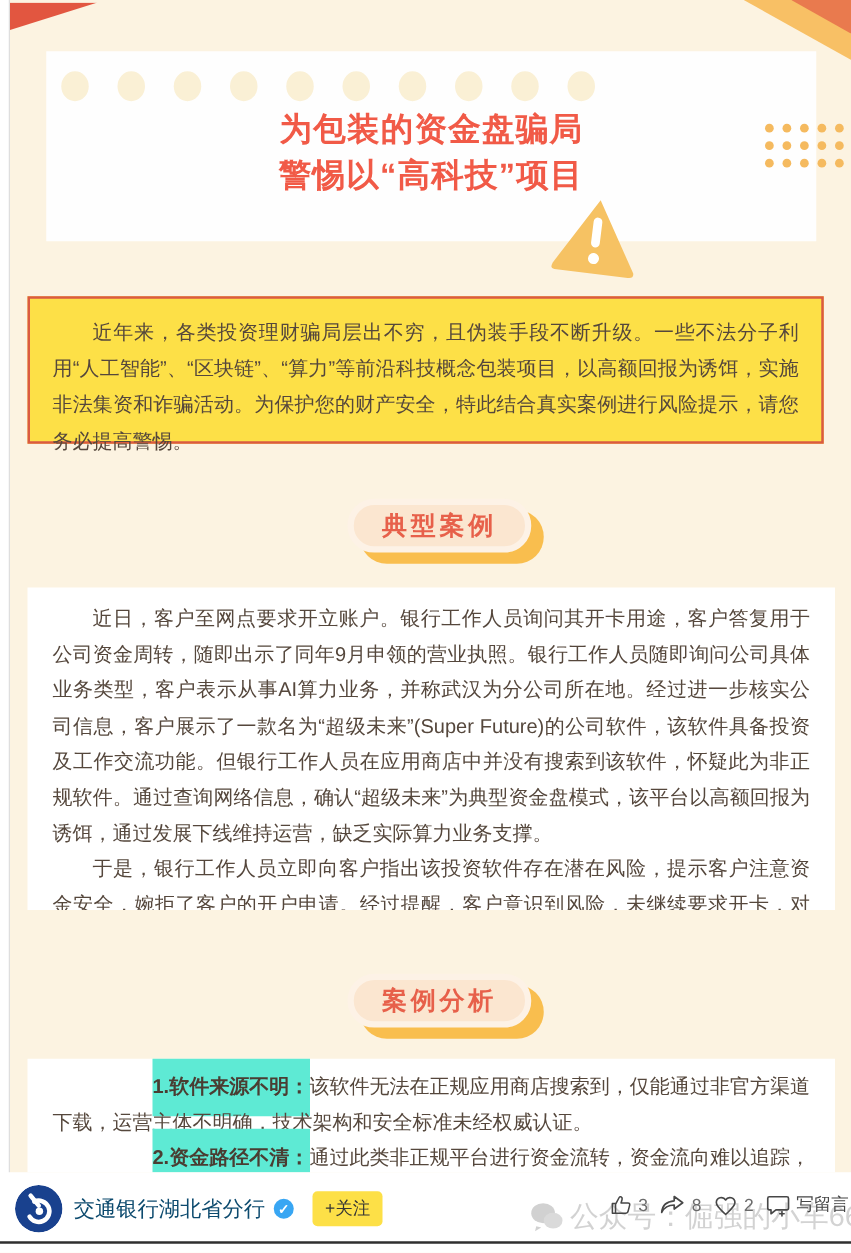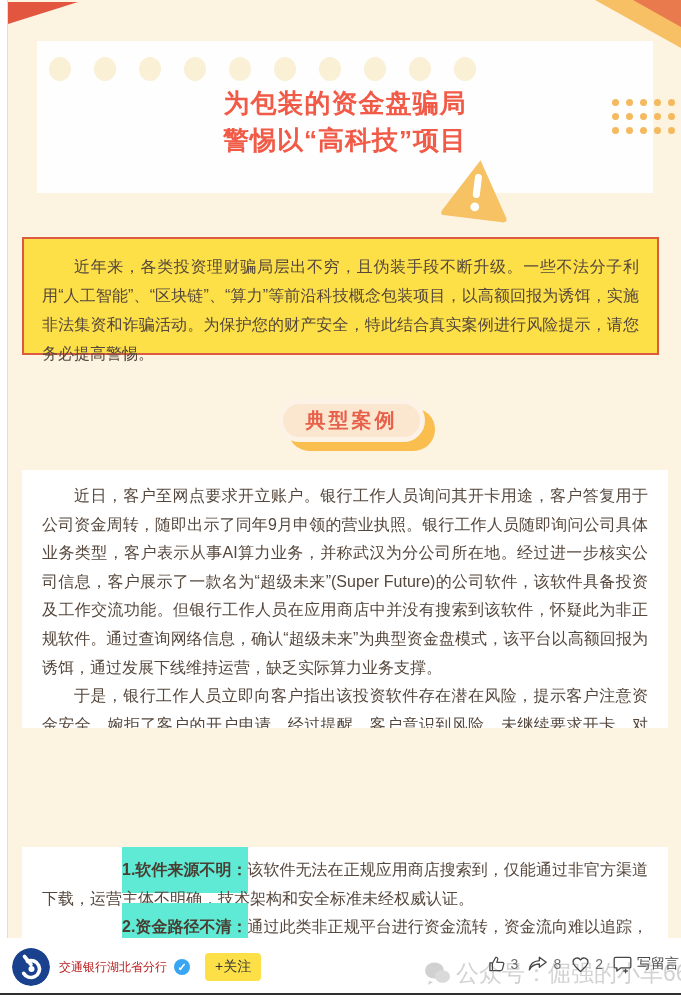--- a/index.html
+++ b/index.html
@@ -52,21 +52,21 @@
   .panel2 { top:847px; height:91px; padding-top:9px; }
   .panel2 p { line-height:28.5px; }
   .hl { font-weight:bold; color:#4A3D32; background:#5eead4; padding:15px 0;margin-left:48px; }
 
   
   .footer { position:absolute; left:0; top:938px; width:681px; height:64px; background:#ffffff; }
   .watermark { position:absolute; left:424px; top:20px; display:flex; align-items:center; gap:5px;
     color:#C8C8C8; opacity:.8; font-size:23px; white-space:nowrap; z-index:1; }
   .profile { position:absolute; left:12px; top:10px; display:flex; align-items:center; gap:9px; z-index:2; }
   .avatar { width:38px; height:38px; border-radius:50%; }
-  .acct-name { font-size:12px; color:#b91c1c; }
+  .acct-name { font-size:17px; color:#0c4a6e; }
   .verified { width:16px; height:16px; border-radius:50%; background:#38A6F3; color:#fff;
     font-size:11px; font-weight:bold; display:flex; align-items:center; justify-content:center; margin-left:-2px; }
   .follow-btn { margin-left:6px; background:#fde047; border:none; border-radius:4px;
     padding:5px 10px; font-size:14px; color:#353535; cursor:pointer; font-family:inherit; }
   .actions { position:absolute; right:2px; top:16px; display:flex; align-items:center; gap:9px; z-index:2; }
   .action { display:flex; align-items:center; gap:4px; cursor:pointer; }
   .action svg { display:block; }
   .count { font-size:14px; color:#6B6B6B; }
   .comment-label { font-size:14px; color:#474747; }
   .bottom-line { position:absolute; left:0; top:993px; width:681px; height:2px; background:#2F2F2F; }
@@ -136,20 +136,26 @@
       <div class="pill">
         <span>典型案例</span>
       </div>
     </div>
 
     <div class="panel panel1 body-text">
       <p>近日，客户至网点要求开立账户。银行工作人员询问其开卡用途，客户答复用于公司资金周转，随即出示了同年9月申领的营业执照。银行工作人员随即询问公司具体业务类型，客户表示从事AI算力业务，并称武汉为分公司所在地。经过进一步核实公司信息，客户展示了一款名为“超级未来”(Super Future)的公司软件，该软件具备投资及工作交流功能。但银行工作人员在应用商店中并没有搜索到该软件，怀疑此为非正规软件。通过查询网络信息，确认“超级未来”为典型资金盘模式，该平台以高额回报为诱饵，通过发展下线维持运营，缺乏实际算力业务支撑。</p>
       <p>于是，银行工作人员立即向客户指出该投资软件存在潜在风险，提示客户注意资金安全，婉拒了客户的开户申请。经过提醒，客户意识到风险，未继续要求开卡，对银行工作人员表示感谢。</p>
     </div>
 
+    <div class="badge badge2">
+      <div class="shadow"></div>
+      <div class="pill">
+        <span>案例分析</span>
+      </div>
+    </div>
 
     <div class="panel panel2 body-text">
       <p><span class="hl">1.软件来源不明：</span><span>该软件无法在正规应用商店搜索到，仅能通过非官方渠道下载，运营主体不明确，技术架构和安全标准未经权威认证。</span></p>
       <p><span class="hl">2.资金路径不清：</span><span>通过此类非正规平台进行资金流转，资金流向难以追踪，极易脱离有效的</span></p>
     </div>
   </div>
 
   <div class="footer">
     <div class="watermark">
       <svg width="27" height="25" viewBox="0 0 27 25">

